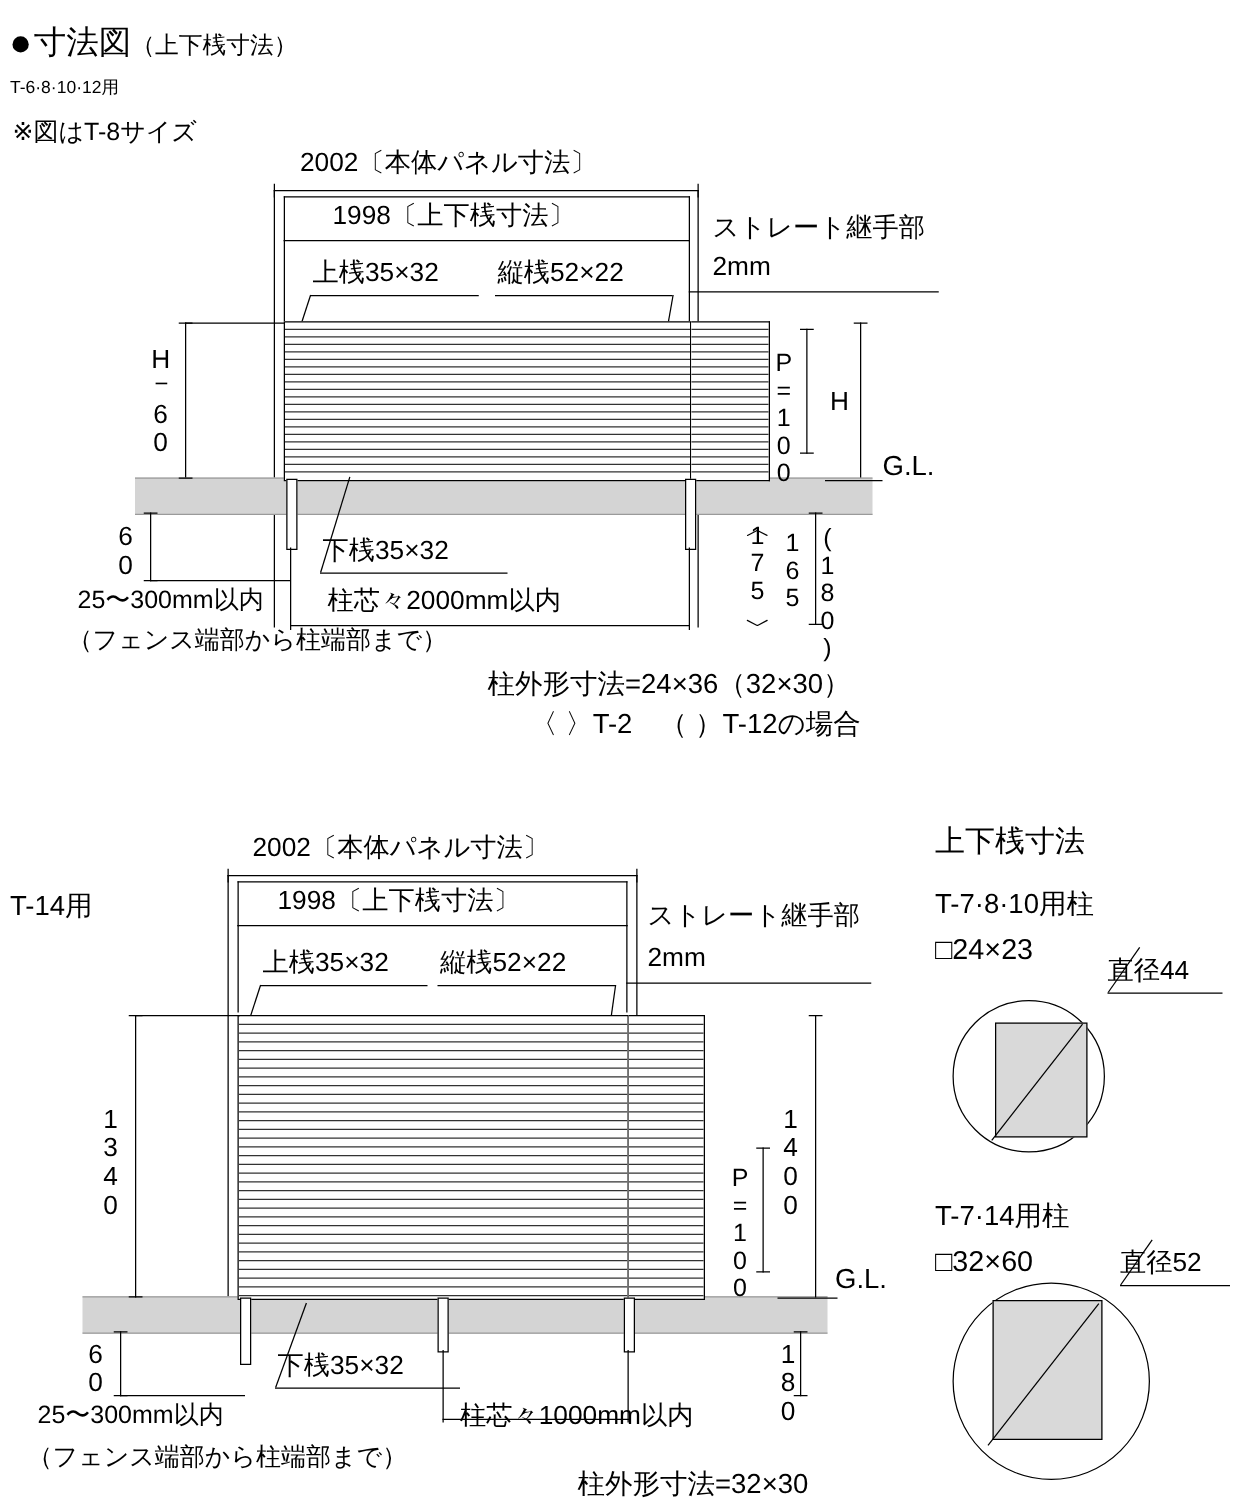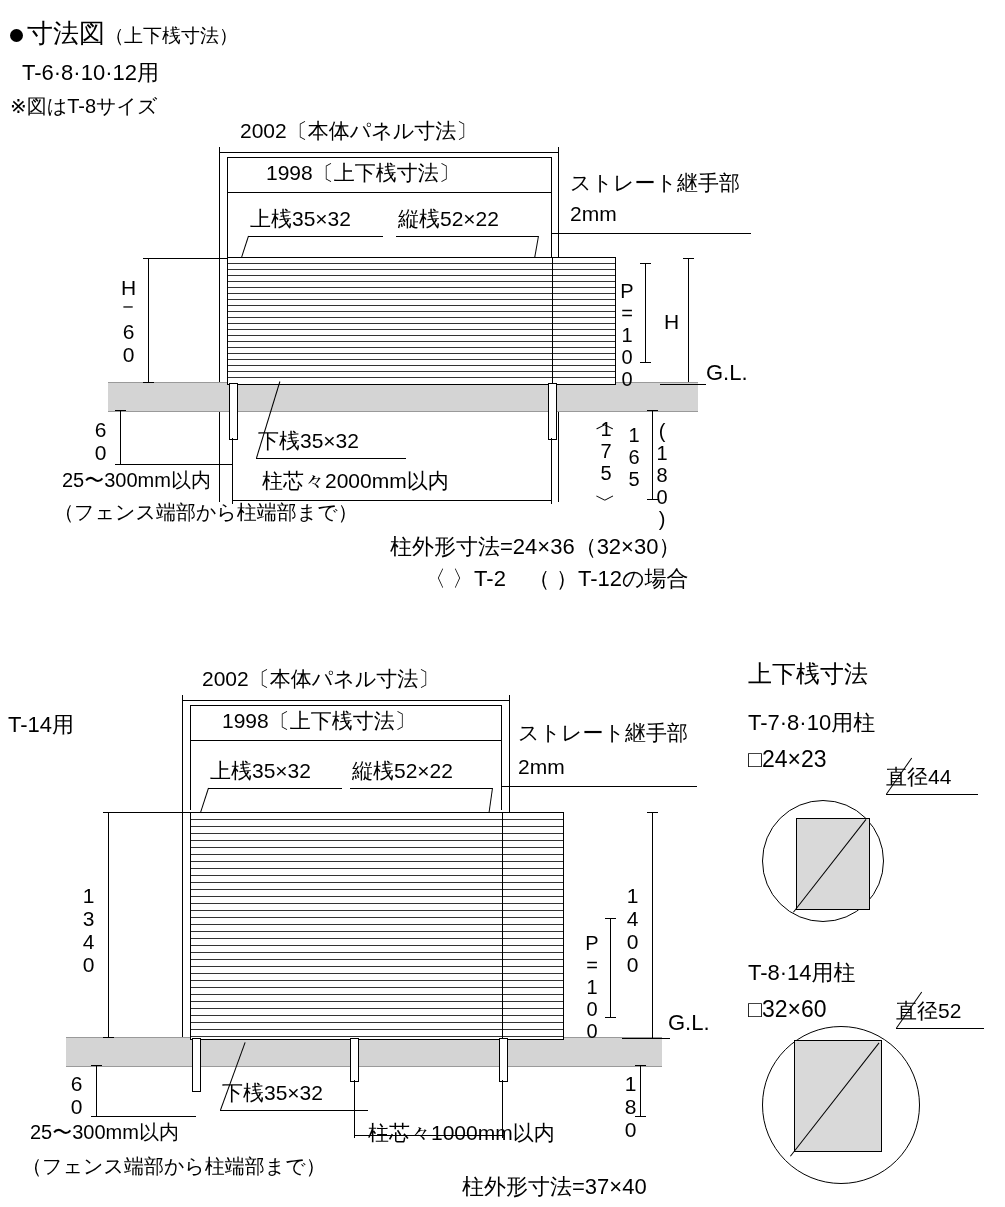--- a/index.html
+++ b/index.html
@@ -17,21 +17,21 @@
   .sq{position:absolute;border:1.5px solid #000;background:#d9d9d9;}
   .diag{position:absolute;background:#000;height:1px;transform-origin:0 0;}
   .bullet{display:inline-block;width:13px;height:13px;background:#000;border-radius:50%;vertical-align:middle;margin-right:4px;}
 </style>
 </head>
 <body>
 
 <div class="txt" style="left:10px;top:20px;font-size:26px;">
   <span class="bullet"></span><span>寸法図</span><span style="font-size:19px;">（上下桟寸法）</span>
 </div>
-<div class="txt" style="left:22px;top:62px;font-size:22px;">T-6·8·10·12用</div>
+<div class="txt" style="left:8px;top:62px;font-size:14px;">T-6·8·10·12用</div>
 <div class="txt" style="left:10px;top:96px;font-size:20px;">※図はT-8サイズ</div>
 
 <div class="txt" style="left:240px;top:120px;font-size:21px;">2002〔本体パネル寸法〕</div>
 <div class="ln h" style="left:219px;top:152px;width:340px;"></div>
 <div class="ln v" style="left:219px;top:147px;height:11px;"></div>
 <div class="ln v" style="left:558px;top:147px;height:11px;"></div>
 
 <div class="txt" style="left:266px;top:162px;font-size:21px;">1998〔上下桟寸法〕</div>
 <div class="ln h" style="left:227px;top:157px;width:325px;"></div>
 <div class="ln h" style="left:227px;top:192px;width:325px;"></div>
@@ -286,34 +286,34 @@
 
 <div class="ln h" style="left:354px;top:1135px;width:150px;"></div>
 <div class="ln v" style="left:354px;top:1080px;height:58px;"></div>
 <div class="ln v" style="left:502px;top:1080px;height:58px;"></div>
 <div class="txt" style="left:368px;top:1122px;font-size:21px;">柱芯々1000mm以内</div>
 
 <div class="ln h" style="left:96px;top:1116px;width:100px;"></div>
 <div class="txt" style="left:30px;top:1122px;font-size:20px;">25〜300mm以内</div>
 <div class="txt" style="left:22px;top:1156px;font-size:20px;">（フェンス端部から柱端部まで）</div>
 
-<div class="txt" style="left:462px;top:1176px;font-size:22px;">柱外形寸法=37×40</div>
+<div class="txt" style="left:462px;top:1176px;font-size:22px;">柱外形寸法=32×30</div>
 
 <div class="txt" style="left:748px;top:662px;font-size:24px;">上下桟寸法</div>
 <div class="txt" style="left:748px;top:712px;font-size:22px;">T-7·8·10用柱</div>
 <div class="txt" style="left:748px;top:748px;font-size:23px;">□24×23</div>
 <div class="txt" style="left:886px;top:766px;font-size:21px;">直径44</div>
 <div class="ln h" style="left:886px;top:794px;width:92px;"></div>
 <div class="ln" style="left:886px;top:794px;width:1px;height:44px;transform:rotate(215deg);transform-origin:top;"></div>
 
 <div class="circ" style="left:762px;top:800px;width:120px;height:120px;"></div>
 <div class="sq" style="left:796px;top:818px;width:72px;height:90px;"></div>
 <div class="diag" style="left:793px;top:912px;width:118px;transform:rotate(-52deg);"></div>
 
-<div class="txt" style="left:748px;top:962px;font-size:22px;">T-8·14用柱</div>
+<div class="txt" style="left:748px;top:962px;font-size:22px;">T-7·14用柱</div>
 <div class="txt" style="left:748px;top:998px;font-size:23px;">□32×60</div>
 <div class="txt" style="left:896px;top:1000px;font-size:21px;">直径52</div>
 <div class="ln h" style="left:896px;top:1028px;width:88px;"></div>
 <div class="ln" style="left:896px;top:1028px;width:1px;height:44px;transform:rotate(215deg);transform-origin:top;"></div>
 
 <div class="circ" style="left:762px;top:1026px;width:156px;height:156px;"></div>
 <div class="sq" style="left:794px;top:1040px;width:86px;height:110px;"></div>
 <div class="diag" style="left:790px;top:1156px;width:144px;transform:rotate(-52deg);"></div>
 
 </body></html>

